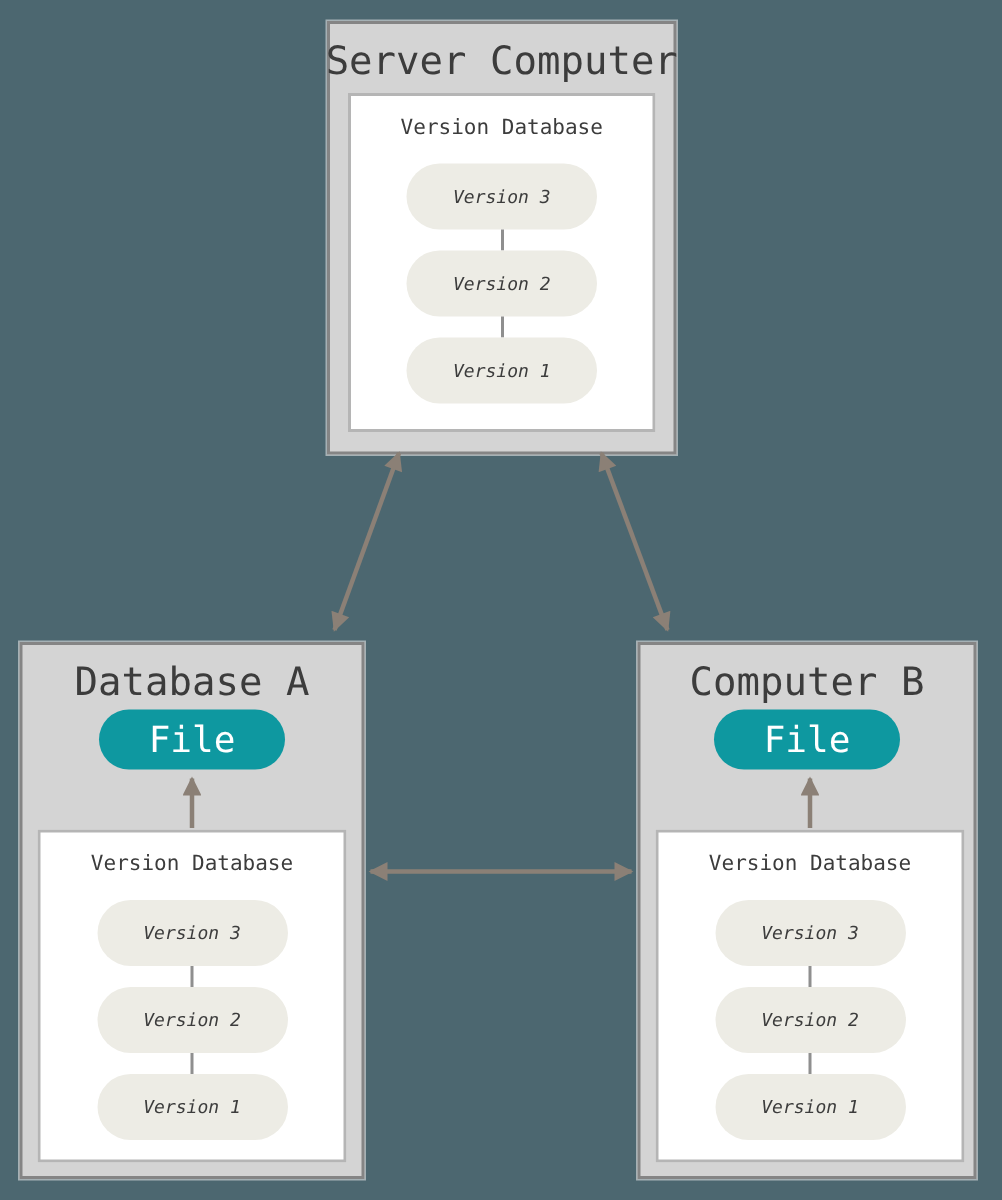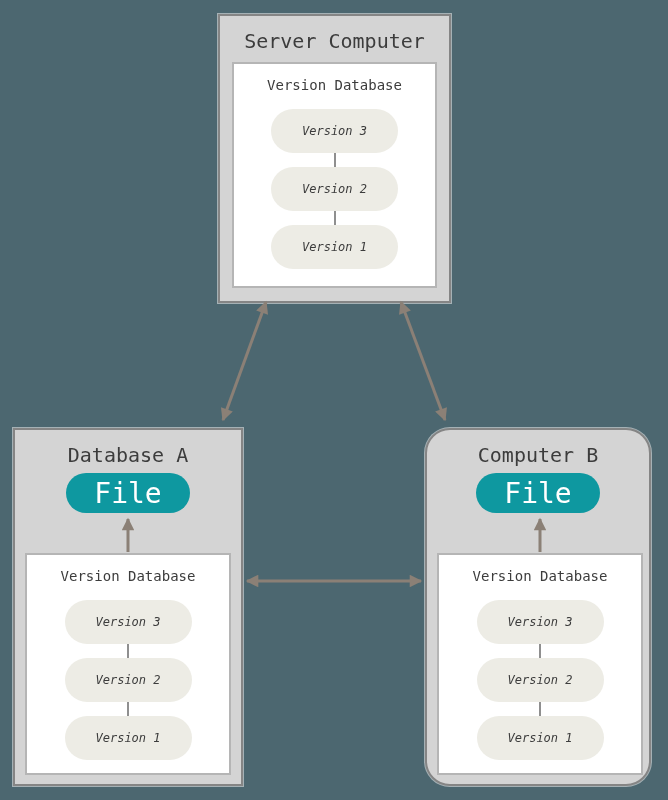--- a/index.html
+++ b/index.html
@@ -49,25 +49,25 @@
     background: var(--machine-fill);
     border: 2px solid var(--machine-border);
     box-shadow: 0 0 0 1px rgba(238,238,238,0.55);
     display: flex;
     flex-direction: column;
     align-items: center;
     z-index: 2;
   }
   #server-box   { left: 218px; top: 14px;  width: 233px; height: 289px; }
   #computer-a-box { left: 13px;  top: 428px; width: 230px; height: 358px; }
-  #computer-b-box { left: 425px; top: 428px; width: 226px; height: 358px; border-radius: 25px; }
+  #computer-b-box { left: 425px; top: 428px; width: 226px; height: 358px; }
   .machine-title {
     margin: 0;
     padding-top: 11px;
-    font-size: 20px;
+    font-size: 26px;
     font-weight: normal;
     line-height: 28px;
     color: var(--title-text);
     white-space: nowrap;
   }
   .db {
     position: absolute;
     box-sizing: border-box;
     background: var(--db-fill);
     border: 2px solid var(--db-border);
@@ -109,21 +109,21 @@
   .file-pill {
     position: absolute;
     top: 43px;
     left: 50%;
     transform: translateX(-50%);
     width: 124px;
     height: 40px;
     border-radius: 20px;
     background: var(--file-fill);
     color: var(--file-text);
-    font-size: 28px;
+    font-size: 24px;
     display: flex;
     align-items: center;
     justify-content: center;
     white-space: nowrap;
   }
 </style>
 </head>
 <body>
 
 <div class="canvas">

